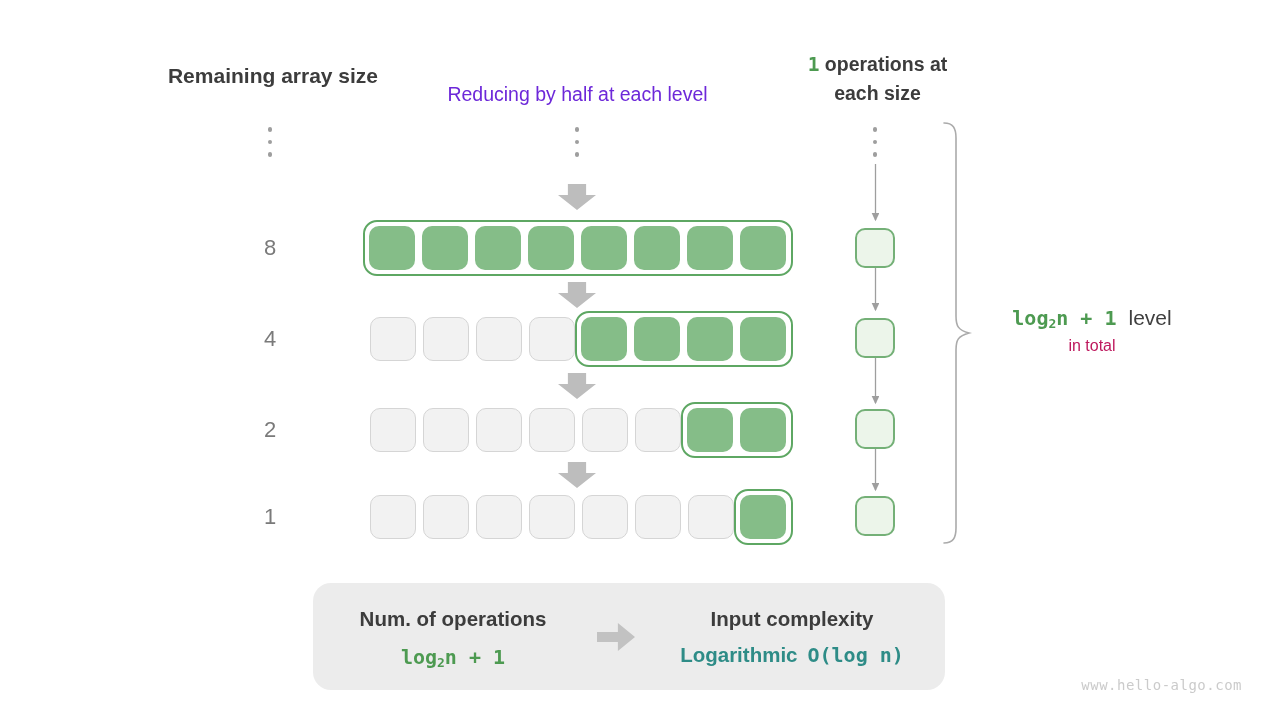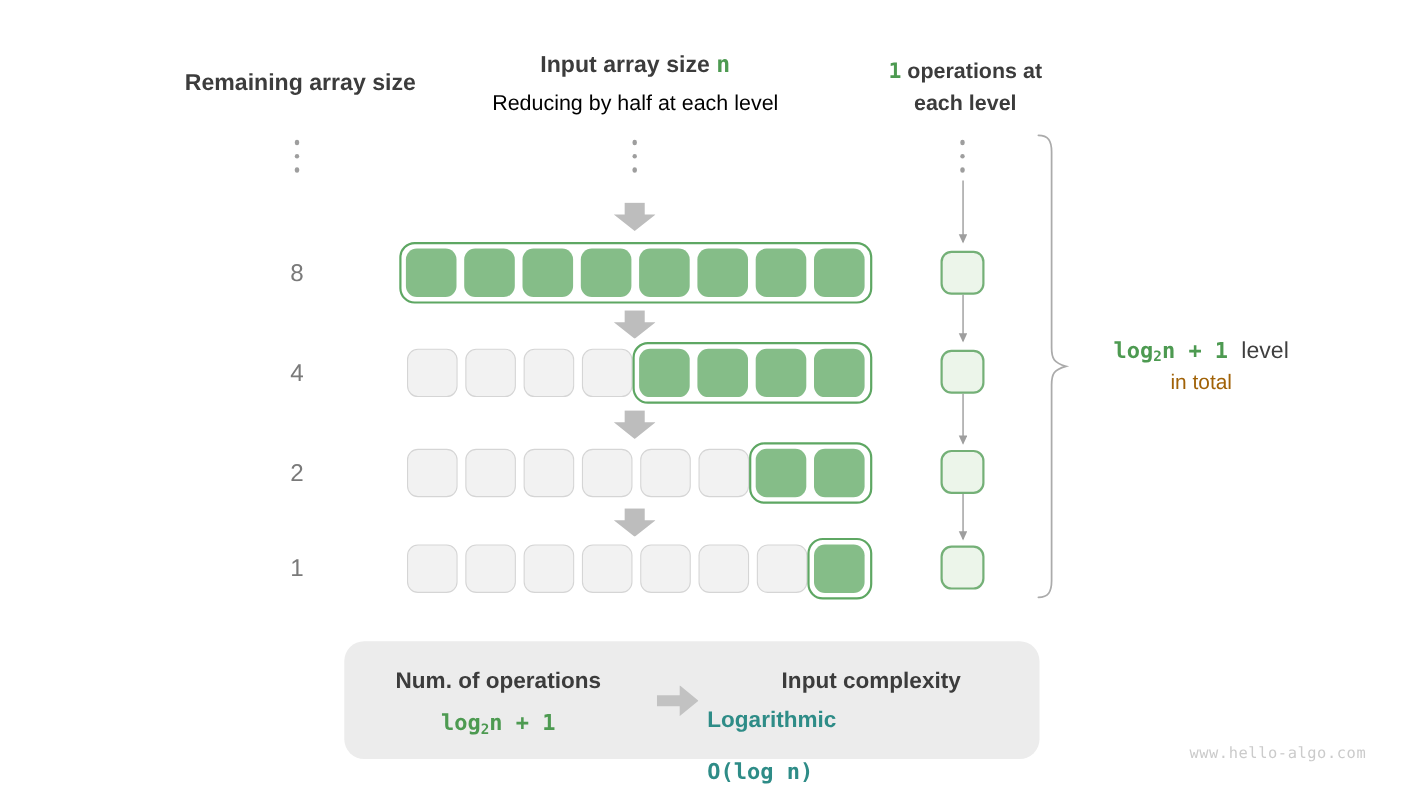--- a/index.html
+++ b/index.html
@@ -17,21 +17,21 @@
   .hdr-left {
     position:absolute; left:148px; top:64px; width:250px; text-align:center;
     font-weight:bold; font-size:21px;
   }
   .hdr-mid-title {
     position:absolute; left:420px; top:46px; width:315px; text-align:center;
     font-weight:bold; font-size:21px;
   }
   .hdr-mid-sub {
     position:absolute; left:400px; top:83px; width:355px; text-align:center;
-    font-weight:400; font-size:19.5px; color:#000000;
+    font-weight:400; font-size:19.5px; color:#6d28d9;
   }
   .hdr-right {
     position:absolute; left:795px; top:50px; width:165px; text-align:center;
     font-weight:bold; font-size:19.5px; line-height:29px;
   }
 
   
   .vdots { position:absolute; display:flex; flex-direction:column; gap:8px; align-items:center; width:6px; }
   .vdots i { width:4.5px; height:4.5px; border-radius:50%; background:var(--line_gray,#9E9E9E); }
 
@@ -73,54 +73,53 @@
     border:2.5px solid var(--green_border_light,#74B077); border-radius:10px;
   }
   .connectors { position:absolute; left:860px; top:162px; }
 
   
   .brace-svg { position:absolute; left:936px; top:116px; }
   .brace-label { position:absolute; left:972px; top:306px; width:240px; }
   .brace-line1 { display:flex; justify-content:center; align-items:baseline; gap:12px; }
   .brace-formula { font-size:20px; }
   .brace-text { font-size:21px; color:#3F3F3F; }
-  .brace-line2 { text-align:center; font-size:19px; color:#a16207; margin-top:6px; }
+  .brace-line2 { text-align:center; font-size:16px; color:#be185d; margin-top:6px; }
   sub.s2 { font-size:13px; vertical-align:-0.25em; }
 
   
   .summary-panel {
     position:absolute; left:313px; top:583px; width:632px; height:107px;
     background:var(--panel_bg,#ECECEC); border-radius:18px;
   }
   .sp-ops-title   { position:absolute; left:0; top:24px; width:280px; text-align:center; font-weight:bold; font-size:20.5px; }
   .sp-ops-formula { position:absolute; left:0; top:62px; width:280px; text-align:center; font-size:20px; }
   .sp-arrow       { left:284px; top:40px; }
   .sp-time-title  { position:absolute; left:340px; top:24px; width:278px; text-align:center; font-weight:bold; font-size:20.5px; }
-  .sp-time-value  { position:absolute; left:330px; top:60px; width:298px; display:flex; justify-content:center; align-items:baseline; gap:22px;flex-direction:column; }
+  .sp-time-value  { position:absolute; left:330px; top:60px; width:298px; display:flex; justify-content:center; align-items:baseline; gap:10px; }
   .sp-time-name     { font-weight:bold; font-size:20.5px; }
   .sp-time-notation { font-weight:bold; font-size:20px; }
 
   
   .watermark {
     position:absolute; left:1050px; top:677px; width:192px; text-align:right;
     font-family:"DejaVu Sans Mono", monospace; font-size:14px; letter-spacing:0.5px;
     color:var(--watermark_gray,#CBCBCB);
   }
 </style>
 </head>
 <body>
 
 <div class="canvas">
 
   <div class="hdr-left">Remaining array size</div>
 
-  <div class="hdr-mid-title"><span>Input array size </span><span class="mono green-text">n</span></div>
   <div class="hdr-mid-sub">Reducing by half at each level</div>
 
-  <div class="hdr-right"><span class="mono green-text">1</span><span> operations at</span><br><span>each level</span></div>
+  <div class="hdr-right"><span class="mono green-text">1</span><span> operations at</span><br><span>each size</span></div>
 
   <div class="vdots" style="left:267px; top:127px;">
       <i></i>
       <i></i>
       <i></i>
     </div>
   <div class="vdots" style="left:574px; top:127px;">
       <i></i>
       <i></i>
       <i></i>

